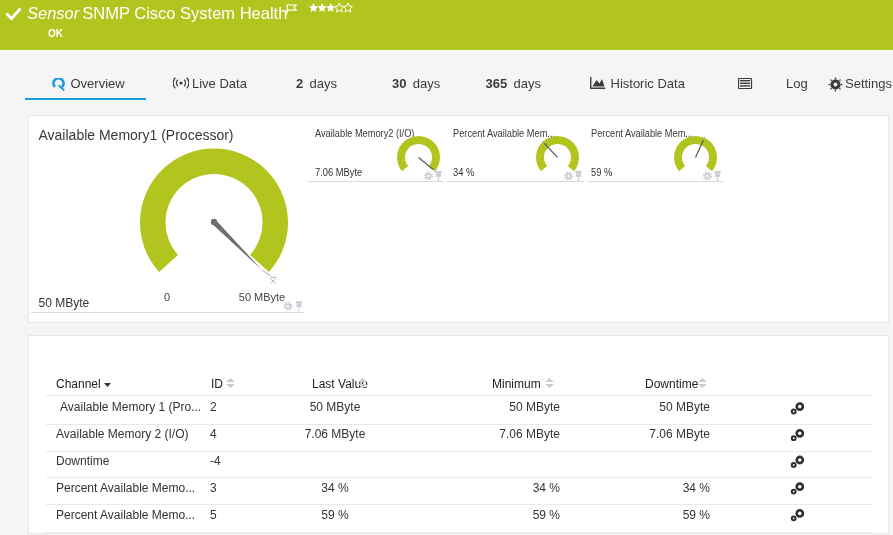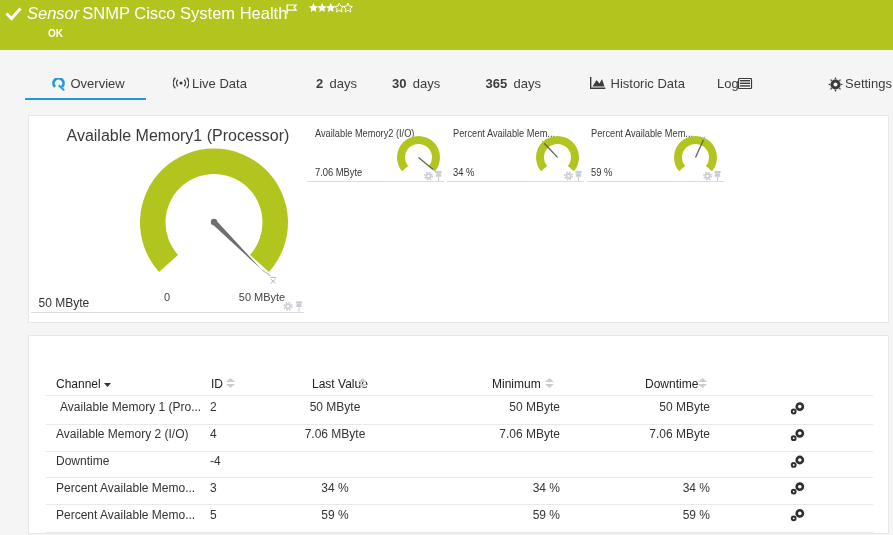--- a/index.html
+++ b/index.html
@@ -55,53 +55,53 @@
     <path d="M6.7 7.2 L12.2 12.4" stroke="#1f9ad7" stroke-width="1.9"></path>
   </svg>
   <div class="tabtxt" style="left:70.5px;">Overview</div>
   <div id="underline"></div>
   <svg class="abs" style="left:173px;top:77px" width="16" height="12" viewBox="0 0 16 12">
     <circle cx="8" cy="6" r="1.6" fill="#3c3c3c"></circle>
     <path d="M4.8 2.8 A4.5 4.5 0 0 0 4.8 9.2 M11.2 2.8 A4.5 4.5 0 0 1 11.2 9.2" fill="none" stroke="#3c3c3c" stroke-width="1.2"></path>
     <path d="M2.3 0.8 A7.3 7.3 0 0 0 2.3 11.2 M13.7 0.8 A7.3 7.3 0 0 1 13.7 11.2" fill="none" stroke="#3c3c3c" stroke-width="1.2"></path>
   </svg>
   <div class="tabtxt" style="left:192px;">Live Data</div>
-  <div class="tabtxt" style="left:316px;text-align:center;"><b>2</b>  days</div>
+  <div class="tabtxt" style="left:296px;text-align:center;"><b>2</b>  days</div>
   <div class="tabtxt" style="left:392px;"><b>30</b>  days</div>
   <div class="tabtxt" style="left:485.5px;"><b>365</b>  days</div>
   <svg class="abs" style="left:590px;top:77px" width="16" height="12" viewBox="0 0 16 12">
     <path d="M0.7 0 L0.7 11.3 L15.3 11.3" fill="none" stroke="#3c3c3c" stroke-width="1.4"></path>
     <path d="M2.5 9.5 L6.5 3 L9.5 6.5 L12 2 L14.5 9.5 Z" fill="#3c3c3c"></path>
   </svg>
   <div class="tabtxt" style="left:610.5px;">Historic Data</div>
   <svg class="abs" style="left:737.5px;top:78px" width="15" height="11" viewBox="0 0 15 11">
     <rect x="0.5" y="0.5" width="13" height="10" rx="1" fill="none" stroke="#3c3c3c" stroke-width="1.2"></rect>
     <rect x="2" y="2" width="10" height="1.4" fill="#3c3c3c"></rect>
     <rect x="2" y="4.6" width="10" height="1.4" fill="#3c3c3c"></rect>
     <rect x="2" y="7.2" width="10" height="1.4" fill="#3c3c3c"></rect>
   </svg>
-  <div class="tabtxt" style="left:717px;">Log</div>
+  <div class="tabtxt" style="left:786px;">Log</div>
   <svg class="abs" style="left:827.5px;top:76.5px" width="15" height="15" viewBox="0 0 15 15">
     <g fill="#3c3c3c">
       <path d="M7.5 0 L8.6 2.2 L6.4 2.2 Z"></path>
       <path d="M7.5 15 L8.6 12.8 L6.4 12.8 Z"></path>
       <path d="M0 7.5 L2.2 6.4 L2.2 8.6 Z"></path>
       <path d="M15 7.5 L12.8 6.4 L12.8 8.6 Z"></path>
       <path d="M2.2 2.2 L4.4 2.9 L2.9 4.4 Z"></path>
       <path d="M12.8 2.2 L10.6 2.9 L12.1 4.4 Z"></path>
       <path d="M2.2 12.8 L4.4 12.1 L2.9 10.6 Z"></path>
       <path d="M12.8 12.8 L10.6 12.1 L12.1 10.6 Z"></path>
       <circle cx="7.5" cy="7.5" r="5.1"></circle>
       <circle cx="7.5" cy="7.5" r="2" fill="#f5f5f5"></circle>
     </g>
   </svg>
   <div class="tabtxt" style="left:845px;">Settings</div>
 
   <div id="p1" class="panel"></div>
-  <div class="gtitle" style="left:38.5px;top:126.5px;font-size:16px;margin-left:28px;">Available Memory1 (Processor)</div>
+  <div class="gtitle" style="left:38.5px;top:126.5px;font-size:14px;">Available Memory1 (Processor)</div>
   <div class="gtitle" style="left:314.5px;top:127px;font-size:10.5px;transform:scaleX(0.88);transform-origin:0 0;">Available Memory2 (I/O)</div>
   <div class="gtitle" style="left:453px;top:127px;font-size:10.5px;transform:scaleX(0.88);transform-origin:0 0;">Percent Available Mem...</div>
   <div class="gtitle" style="left:591px;top:127px;font-size:10.5px;transform:scaleX(0.88);transform-origin:0 0;">Percent Available Mem...</div>
 
   <svg class="abs" style="left:28px;top:115px" width="861" height="208" viewBox="0 0 861 208">
     <defs>
       <g id="gear">
         <circle r="2.9" fill="#c9ced6"></circle>
         <circle r="3.7" fill="none" stroke="#c9ced6" stroke-width="1.6" stroke-dasharray="1.6 1.3"></circle>
         <circle r="1.25" fill="#fff"></circle>

